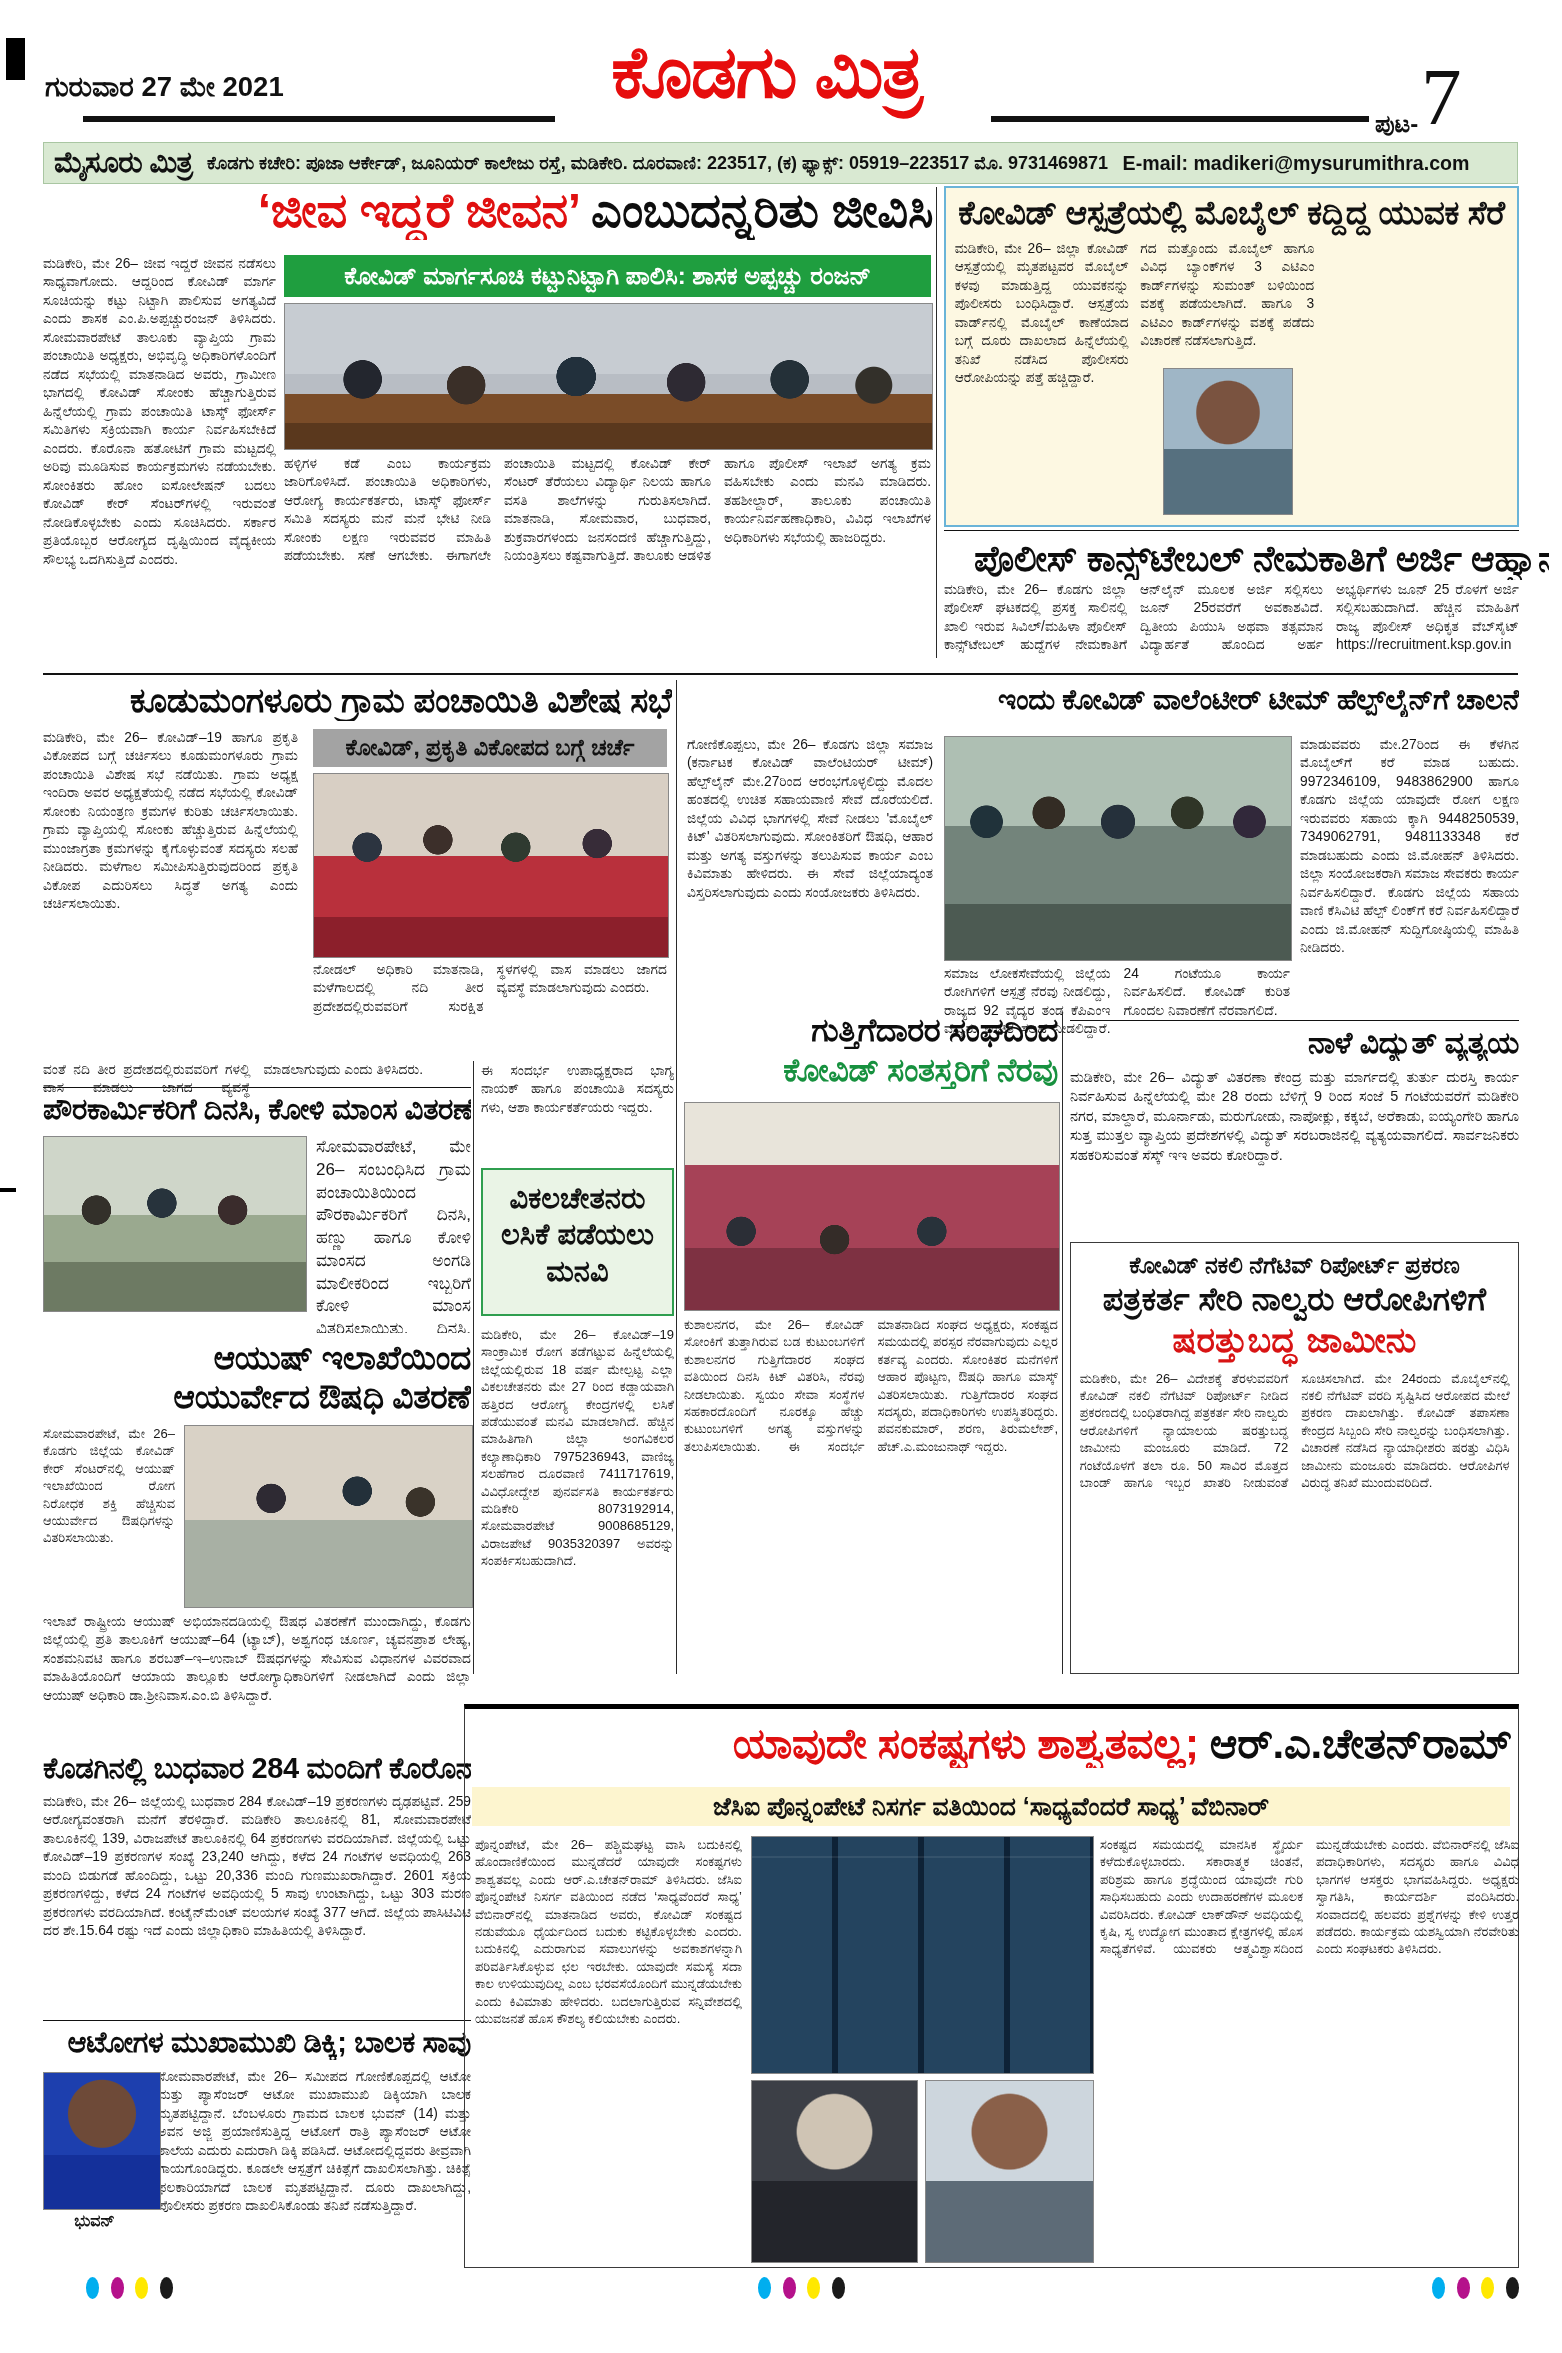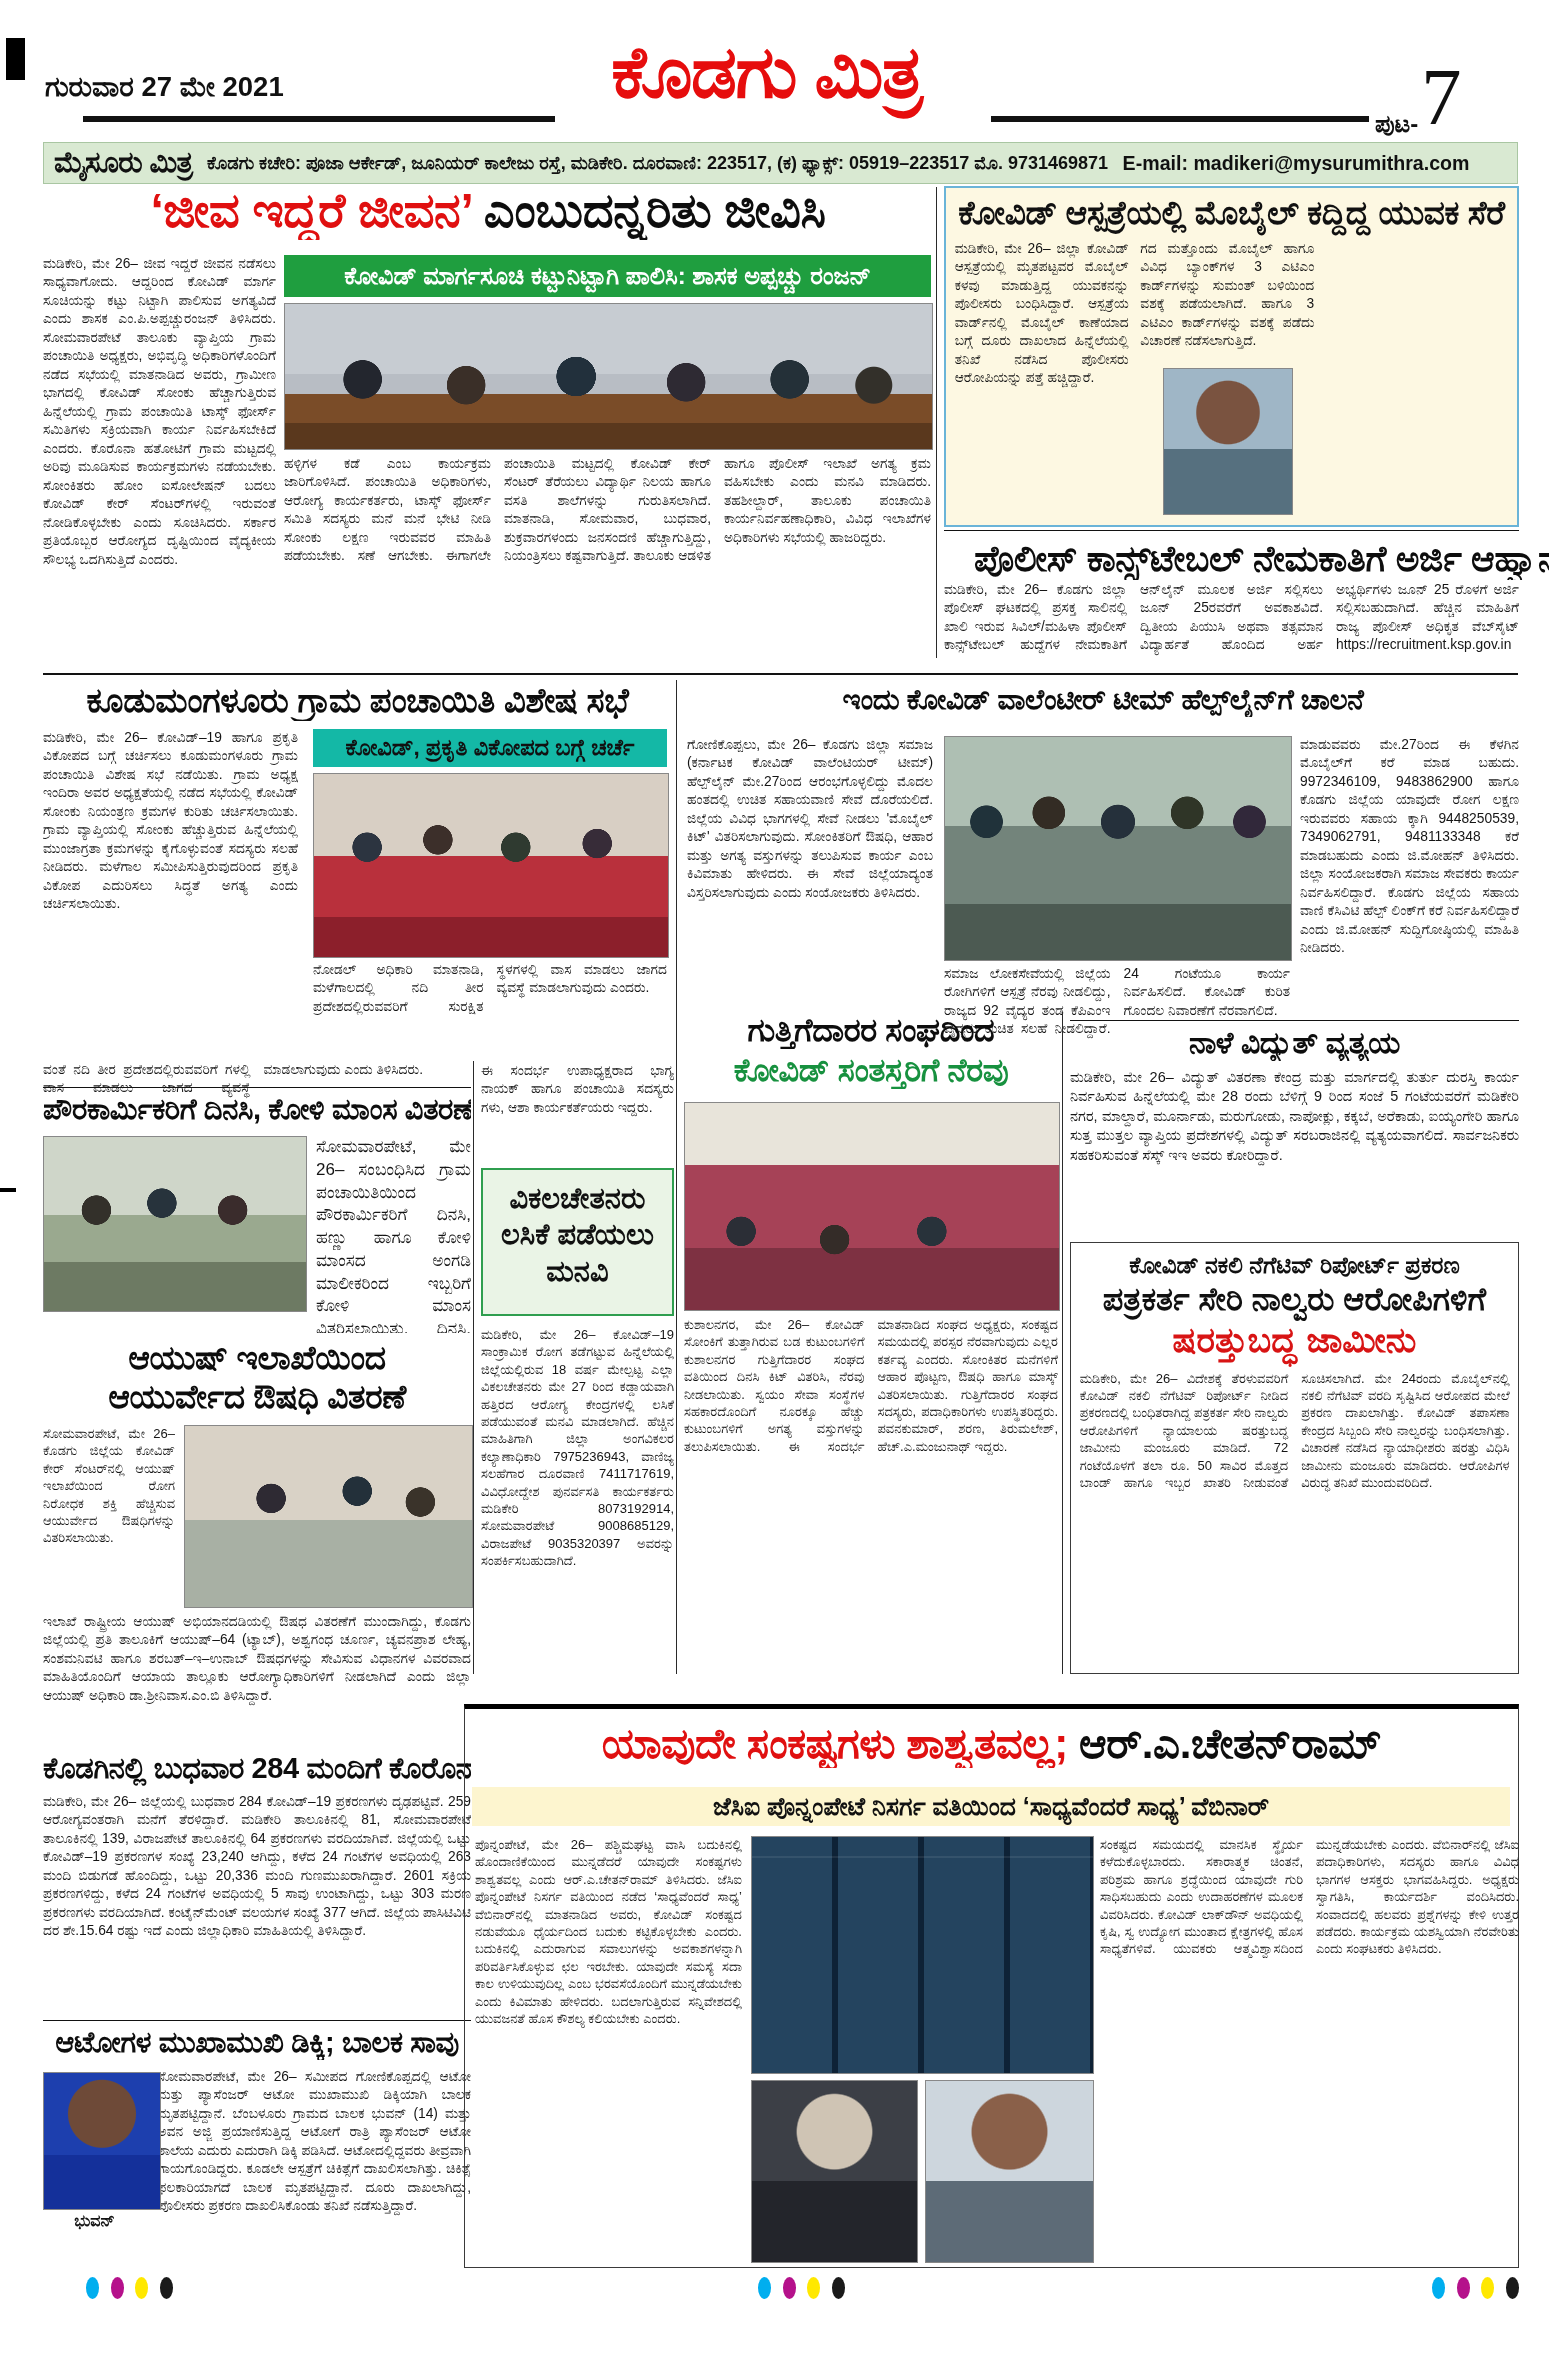--- a/index.html
+++ b/index.html
@@ -4,21 +4,21 @@
 <style>
   html,body{margin:0;padding:0;background:#e9e9e9;}
   #page{position:relative;width:1562px;height:2354px;background:#ffffff;margin:0 auto;
         font-family:"Liberation Sans","DejaVu Sans",sans-serif;color:#111;}
   .abs{position:absolute;}
   
   .b{position:absolute;overflow:hidden;text-align:justify;font-size:13.8px;line-height:1.34;color:#151515;}
   .cols2{column-count:2;column-gap:13px;}
   .cols3{column-count:3;column-gap:13px;}
   
-  .hl{position:absolute;text-align:center;font-weight:800;color:#0d0d0d;letter-spacing:-0.4px;overflow:hidden;}
+  .hl{position:absolute;text-align:right;font-weight:800;color:#0d0d0d;letter-spacing:-0.4px;overflow:hidden;}
   .red{color:#e01010;}
   .grn{color:#17913f;}
   
   .hr{position:absolute;background:#121212;height:2.2px;}
   .vr{position:absolute;background:#2a2a2a;width:1.4px;}
   
   .kick{position:absolute;text-align:center;font-weight:800;overflow:hidden;}
   
   .ph{position:absolute;overflow:hidden;border:0.7px solid #888;}
   .ph-meeting{background:
@@ -134,21 +134,21 @@
     </div>
   </div>
 
   <div class="hr" style="left:944px;top:530px;width:575px;height:1.4px;"></div>
   <div class="hl" style="left:974px;top:538px;width:575px;font-size:36px;white-space:nowrap;">ಪೊಲೀಸ್ ಕಾನ್ಸ್‌ಟೇಬಲ್ ನೇಮಕಾತಿಗೆ ಅರ್ಜಿ ಆಹ್ವಾನ</div>
   <div class="b cols3" style="left:944px;top:581px;width:575px;height:81px;">ಮಡಿಕೇರಿ, ಮೇ 26– ಕೊಡಗು ಜಿಲ್ಲಾ ಪೊಲೀಸ್ ಘಟಕದಲ್ಲಿ ಪ್ರಸಕ್ತ ಸಾಲಿನಲ್ಲಿ ಖಾಲಿ ಇರುವ ಸಿವಿಲ್/ಮಹಿಳಾ ಪೊಲೀಸ್ ಕಾನ್ಸ್‌ಟೇಬಲ್ ಹುದ್ದೆಗಳ ನೇಮಕಾತಿಗೆ ಆನ್‌ಲೈನ್ ಮೂಲಕ ಅರ್ಜಿ ಸಲ್ಲಿಸಲು ಜೂನ್ 25ರವರೆಗೆ ಅವಕಾಶವಿದೆ. ದ್ವಿತೀಯ ಪಿಯುಸಿ ಅಥವಾ ತತ್ಸಮಾನ ವಿದ್ಯಾರ್ಹತೆ ಹೊಂದಿದ ಅರ್ಹ ಅಭ್ಯರ್ಥಿಗಳು ಜೂನ್ 25 ರೊಳಗೆ ಅರ್ಜಿ ಸಲ್ಲಿಸಬಹುದಾಗಿದೆ. ಹೆಚ್ಚಿನ ಮಾಹಿತಿಗೆ ರಾಜ್ಯ ಪೊಲೀಸ್ ಅಧಿಕೃತ ವೆಬ್‌ಸೈಟ್ https://recruitment.ksp.gov.in ಅಥವಾ www.ksp.gov.in ಗಮನಿಸಬಹುದಾಗಿದೆ ಎಂದು ಜಿಲ್ಲಾ ಪೊಲೀಸ್ ವರಿಷ್ಠಾಧಿಕಾರಿ ಕ್ಷಮಾ ಮಿಶ್ರ ತಿಳಿಸಿದ್ದಾರೆ.</div>
 
   <div class="hr" style="left:43px;top:673px;width:1475px;height:2.2px;"></div>
 
   <div class="hl" style="left:43px;top:681px;width:629px;font-size:34px;white-space:nowrap;">ಕೂಡುಮಂಗಳೂರು ಗ್ರಾಮ ಪಂಚಾಯಿತಿ ವಿಶೇಷ ಸಭೆ</div>
-  <div class="kick" style="left:313px;top:729px;width:354px;height:38px;line-height:38px;background:#14b8a6;font-size:22.5px;">ಕೋವಿಡ್, ಪ್ರಕೃತಿ ವಿಕೋಪದ ಬಗ್ಗೆ ಚರ್ಚೆ</div>
+  <div class="kick" style="left:313px;top:729px;width:354px;height:38px;line-height:38px;background:#a3a3a3;font-size:22.5px;">ಕೋವಿಡ್, ಪ್ರಕೃತಿ ವಿಕೋಪದ ಬಗ್ಗೆ ಚರ್ಚೆ</div>
   <div class="b" style="left:43px;top:729px;width:255px;height:328px;">ಮಡಿಕೇರಿ, ಮೇ 26– ಕೋವಿಡ್–19 ಹಾಗೂ ಪ್ರಕೃತಿ ವಿಕೋಪದ ಬಗ್ಗೆ ಚರ್ಚಿಸಲು ಕೂಡುಮಂಗಳೂರು ಗ್ರಾಮ ಪಂಚಾಯಿತಿ ವಿಶೇಷ ಸಭೆ ನಡೆಯಿತು. ಗ್ರಾಮ ಅಧ್ಯಕ್ಷ ಇಂದಿರಾ ಅವರ ಅಧ್ಯಕ್ಷತೆಯಲ್ಲಿ ನಡೆದ ಸಭೆಯಲ್ಲಿ ಕೋವಿಡ್ ಸೋಂಕು ನಿಯಂತ್ರಣ ಕ್ರಮಗಳ ಕುರಿತು ಚರ್ಚಿಸಲಾಯಿತು. ಗ್ರಾಮ ವ್ಯಾಪ್ತಿಯಲ್ಲಿ ಸೋಂಕು ಹೆಚ್ಚುತ್ತಿರುವ ಹಿನ್ನೆಲೆಯಲ್ಲಿ ಮುಂಜಾಗ್ರತಾ ಕ್ರಮಗಳನ್ನು ಕೈಗೊಳ್ಳುವಂತೆ ಸದಸ್ಯರು ಸಲಹೆ ನೀಡಿದರು. ಮಳೆಗಾಲ ಸಮೀಪಿಸುತ್ತಿರುವುದರಿಂದ ಪ್ರಕೃತಿ ವಿಕೋಪ ಎದುರಿಸಲು ಸಿದ್ಧತೆ ಅಗತ್ಯ ಎಂದು ಚರ್ಚಿಸಲಾಯಿತು.</div>
   <div class="ph ph-room" style="left:313px;top:773px;width:354px;height:183px;"></div>
   <div class="b cols2" style="left:313px;top:961px;width:354px;height:96px;">ನೋಡಲ್ ಅಧಿಕಾರಿ ಮಾತನಾಡಿ, ಮಳೆಗಾಲದಲ್ಲಿ ನದಿ ತೀರ ಪ್ರದೇಶದಲ್ಲಿರುವವರಿಗೆ ಸುರಕ್ಷಿತ ಸ್ಥಳಗಳಲ್ಲಿ ವಾಸ ಮಾಡಲು ಜಾಗದ ವ್ಯವಸ್ಥೆ ಮಾಡಲಾಗುವುದು ಎಂದರು.</div>
 
   <div class="vr" style="left:676px;top:680px;height:994px;"></div>
 
   <div class="hl" style="left:687px;top:684px;width:832px;font-size:28px;white-space:nowrap;">ಇಂದು ಕೋವಿಡ್ ವಾಲೆಂಟೀರ್ ಟೀಮ್ ಹೆಲ್ಪ್‌ಲೈನ್‌ಗೆ ಚಾಲನೆ</div>
   <div class="b" style="left:687px;top:736px;width:246px;height:325px;">ಗೋಣಿಕೊಪ್ಪಲು, ಮೇ 26– ಕೊಡಗು ಜಿಲ್ಲಾ ಸಮಾಜ (ಕರ್ನಾಟಕ ಕೋವಿಡ್ ವಾಲೆಂಟಿಯರ್ ಟೀಮ್) ಹೆಲ್ಪ್‌ಲೈನ್ ಮೇ.27ರಿಂದ ಆರಂಭಗೊಳ್ಳಲಿದ್ದು ಮೊದಲ ಹಂತದಲ್ಲಿ ಉಚಿತ ಸಹಾಯವಾಣಿ ಸೇವೆ ದೊರೆಯಲಿದೆ. ಜಿಲ್ಲೆಯ ವಿವಿಧ ಭಾಗಗಳಲ್ಲಿ ಸೇವೆ ನೀಡಲು 'ಮೊಬೈಲ್ ಕಿಟ್' ವಿತರಿಸಲಾಗುವುದು. ಸೋಂಕಿತರಿಗೆ ಔಷಧಿ, ಆಹಾರ ಮತ್ತು ಅಗತ್ಯ ವಸ್ತುಗಳನ್ನು ತಲುಪಿಸುವ ಕಾರ್ಯ ಎಂಬ ಕಿವಿಮಾತು ಹೇಳಿದರು. ಈ ಸೇವೆ ಜಿಲ್ಲೆಯಾದ್ಯಂತ ವಿಸ್ತರಿಸಲಾಗುವುದು ಎಂದು ಸಂಯೋಜಕರು ತಿಳಿಸಿದರು.</div>
   <div class="ph ph-group" style="left:944px;top:736px;width:346px;height:223px;"></div>
   <div class="b" style="left:1300px;top:736px;width:219px;height:325px;">ಮಾಡುವವರು ಮೇ.27ರಿಂದ ಈ ಕೆಳಗಿನ ಮೊಬೈಲ್‌ಗೆ ಕರೆ ಮಾಡ ಬಹುದು. 9972346109, 9483862900 ಹಾಗೂ ಕೊಡಗು ಜಿಲ್ಲೆಯ ಯಾವುದೇ ರೋಗ ಲಕ್ಷಣ ಇರುವವರು ಸಹಾಯ ಕ್ಕಾಗಿ 9448250539, 7349062791, 9481133348 ಕರೆ ಮಾಡಬಹುದು ಎಂದು ಜಿ.ಮೋಹನ್ ತಿಳಿಸಿದರು. ಜಿಲ್ಲಾ ಸಂಯೋಜಕರಾಗಿ ಸಮಾಜ ಸೇವಕರು ಕಾರ್ಯ ನಿರ್ವಹಿಸಲಿದ್ದಾರೆ. ಕೊಡಗು ಜಿಲ್ಲೆಯ ಸಹಾಯ ವಾಣಿ ಕೆಸಿವಿಟಿ ಹೆಲ್ಪ್ ಲಿಂಕ್‌ಗೆ ಕರೆ ನಿರ್ವಹಿಸಲಿದ್ದಾರೆ ಎಂದು ಜಿ.ಮೋಹನ್ ಸುದ್ದಿಗೋಷ್ಠಿಯಲ್ಲಿ ಮಾಹಿತಿ ನೀಡಿದರು.</div>

